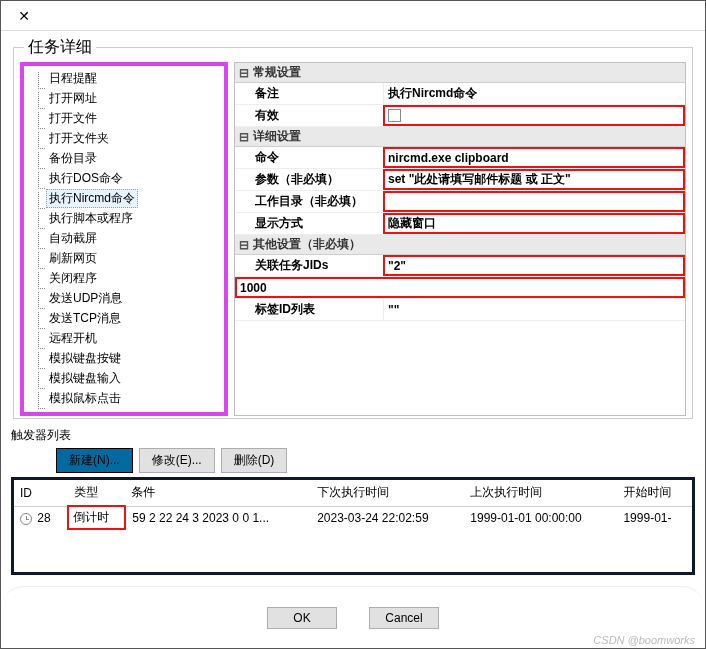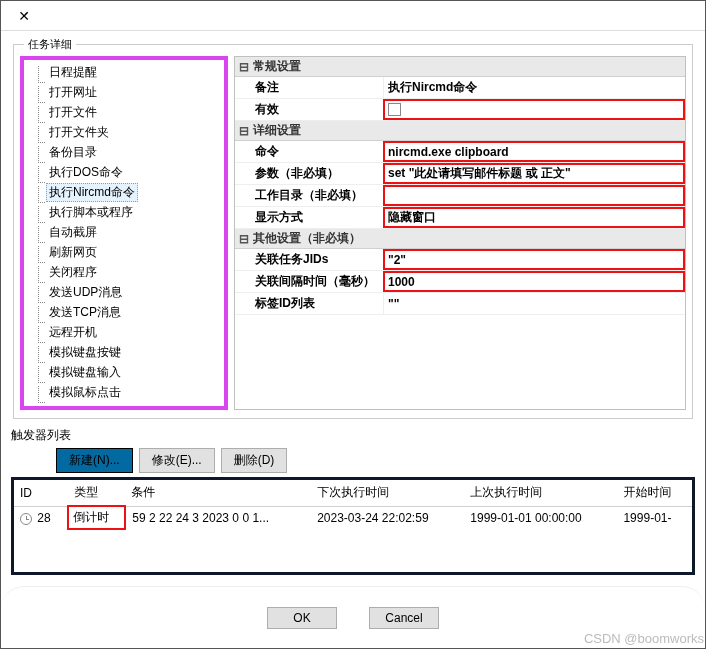--- a/index.html
+++ b/index.html
@@ -3,21 +3,21 @@
 <meta charset="utf-8">
 <style>
   * { box-sizing: border-box; }
   html, body { margin:0; padding:0; font-family: "Microsoft YaHei", "Segoe UI", Tahoma, sans-serif; font-size:12px; color:#000; background:#fff; }
   .dialog { width:706px; height:649px; border:1px solid #555; position:relative; display:flex; flex-direction:column; }
   .titlebar { height:30px; display:flex; align-items:center; padding:0 8px; border-bottom:1px solid #ddd; }
   .titlebar .title { flex:1; font-size:12px; }
   .titlebar .close { width:30px; text-align:center; font-size:14px; cursor:pointer; }
   .content { flex:1; padding:6px 10px 0 10px; overflow:hidden; display:flex; flex-direction:column; }
   fieldset.task-details { border:1px solid #ccc; padding:4px 6px 6px 6px; position:relative; height:382px; }
-  fieldset.task-details > legend { font-size:11px; padding:0 4px; margin-left:4px; }
+  fieldset.task-details > legend { font-size:16px; padding:0 4px; margin-left:4px; }
   .details-body { display:flex; gap:6px; height:100%; }
   .tree-wrap { width:208px; height:354px; border:4px solid #d946ef; overflow:auto; background:#fff; }
   .tree { padding:2px 0 2px 4px; }
   .tree-item { display:flex; align-items:center; height:20px; padding-left:4px; white-space:nowrap; cursor:default; }
   .tree-item .dots { color:#888; display:inline-block; width:14px; text-align:center; position:relative; }
   .tree-item .dots::before { content:""; position:absolute; left:6px; top:-6px; width:6px; height:16px; border-left:1px dotted #888; border-bottom:1px dotted #888; }
   .tree-item .label { padding:1px 3px; }
   .tree-item.selected .label { background:#e5f3ff; border:1px dotted #7aa; padding:0 2px; }
 
   .prop-wrap { flex:1; height:354px; border:1px solid #c0c0c0; background:#fff; overflow:auto; }
@@ -38,21 +38,21 @@
   table.trigger { width:100%; border-collapse:collapse; font-size:12px; }
   table.trigger th { text-align:left; font-weight:normal; color:#000; border-bottom:1px solid #d0d0d0; padding:4px 6px; background:#fff; }
   table.trigger td { padding:4px 6px; white-space:nowrap; }
   .clock-icon { display:inline-block; width:12px; height:12px; border:1px solid #888; border-radius:50%; position:relative; vertical-align:middle; margin-right:2px; }
   .clock-icon::before { content:""; position:absolute; left:5px; top:2px; width:1px; height:4px; background:#888; }
   .clock-icon::after { content:""; position:absolute; left:5px; top:5px; width:3px; height:1px; background:#888; }
   .hl-cell { border:2px solid #e11; padding:2px 4px !important; }
 
   .footer { height:62px; display:flex; align-items:center; justify-content:center; gap:32px; border-top:1px solid #eee;border-radius:23px; }
   .footer .btn { min-width:70px; text-align:center; }
-  .watermark { position:absolute; right:1px; bottom:2px; color:#bbb; font-size:13px; pointer-events:none; }
+  .watermark { position:absolute; right:10px; bottom:2px; color:#bbb; font-size:11px; font-style:italic; pointer-events:none; }
 </style>
 </head>
 <body>
 
 <div class="dialog">
   <div class="titlebar">
     <div class="close">✕</div>
   </div>
 
   <div class="content">
@@ -168,21 +168,20 @@
             </div>
             <div class="prop-section-head">
               <span class="toggle">⊟</span>
               <span>其他设置（非必填）</span>
             </div>
             <div class="prop-row">
               <div class="prop-label">关联任务JIDs</div>
               <div class="prop-value hl-red">"2"</div>
             </div>
             <div class="prop-row">
-              <div class="prop-label">关联间隔时间（毫秒）</div>
               <div class="prop-value hl-red">1000</div>
             </div>
             <div class="prop-row">
               <div class="prop-label">标签ID列表</div>
               <div class="prop-value">""</div>
             </div>
           </div>
       </div>
     </fieldset>
 

